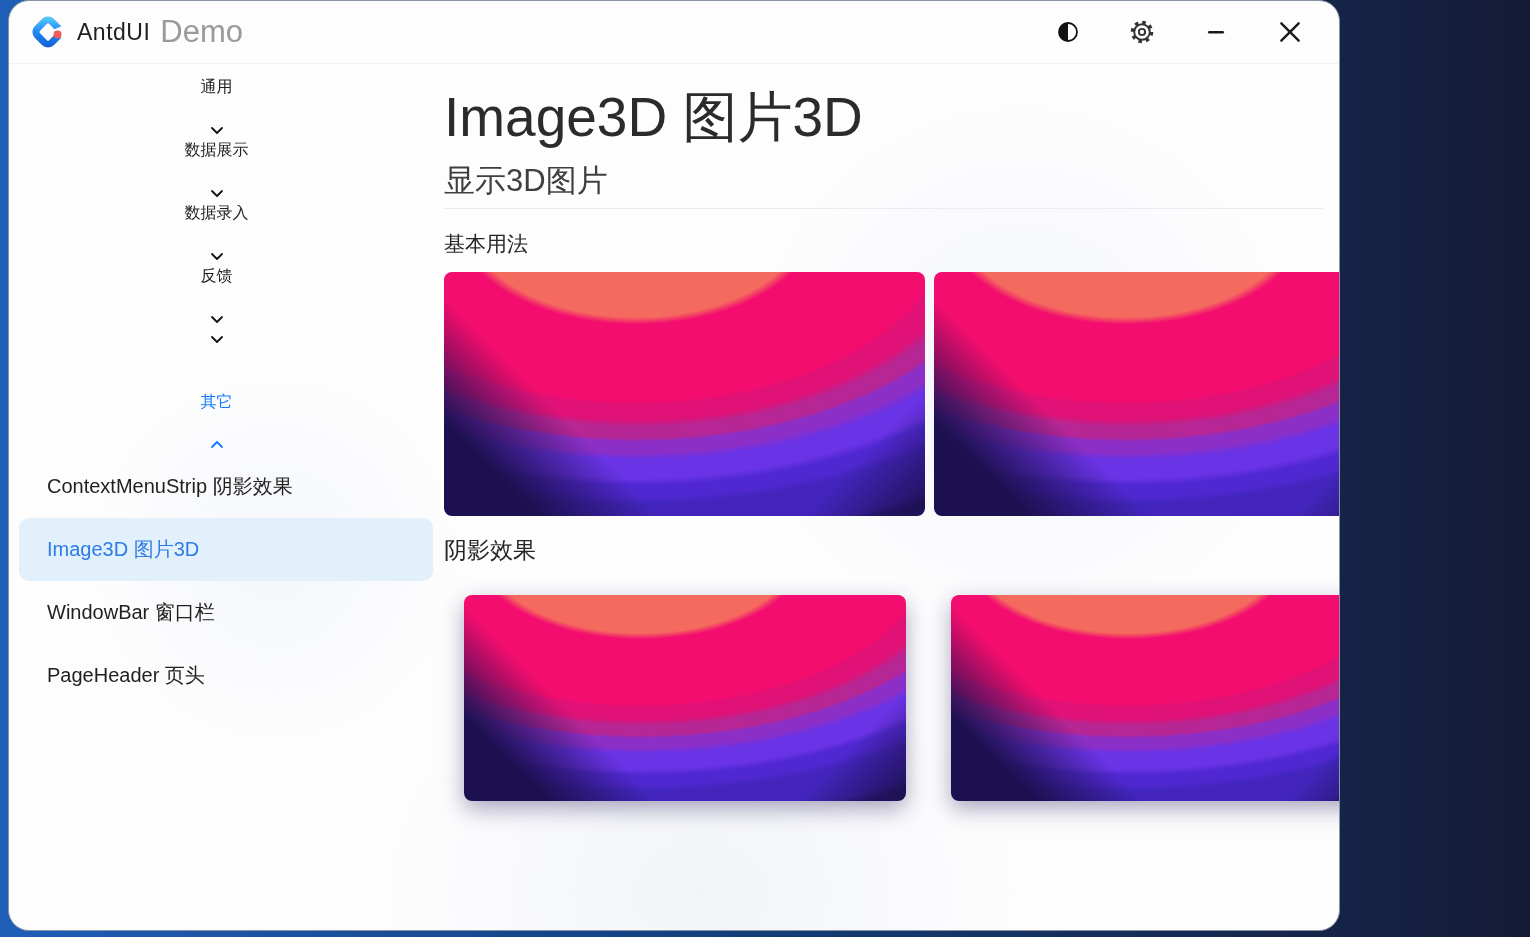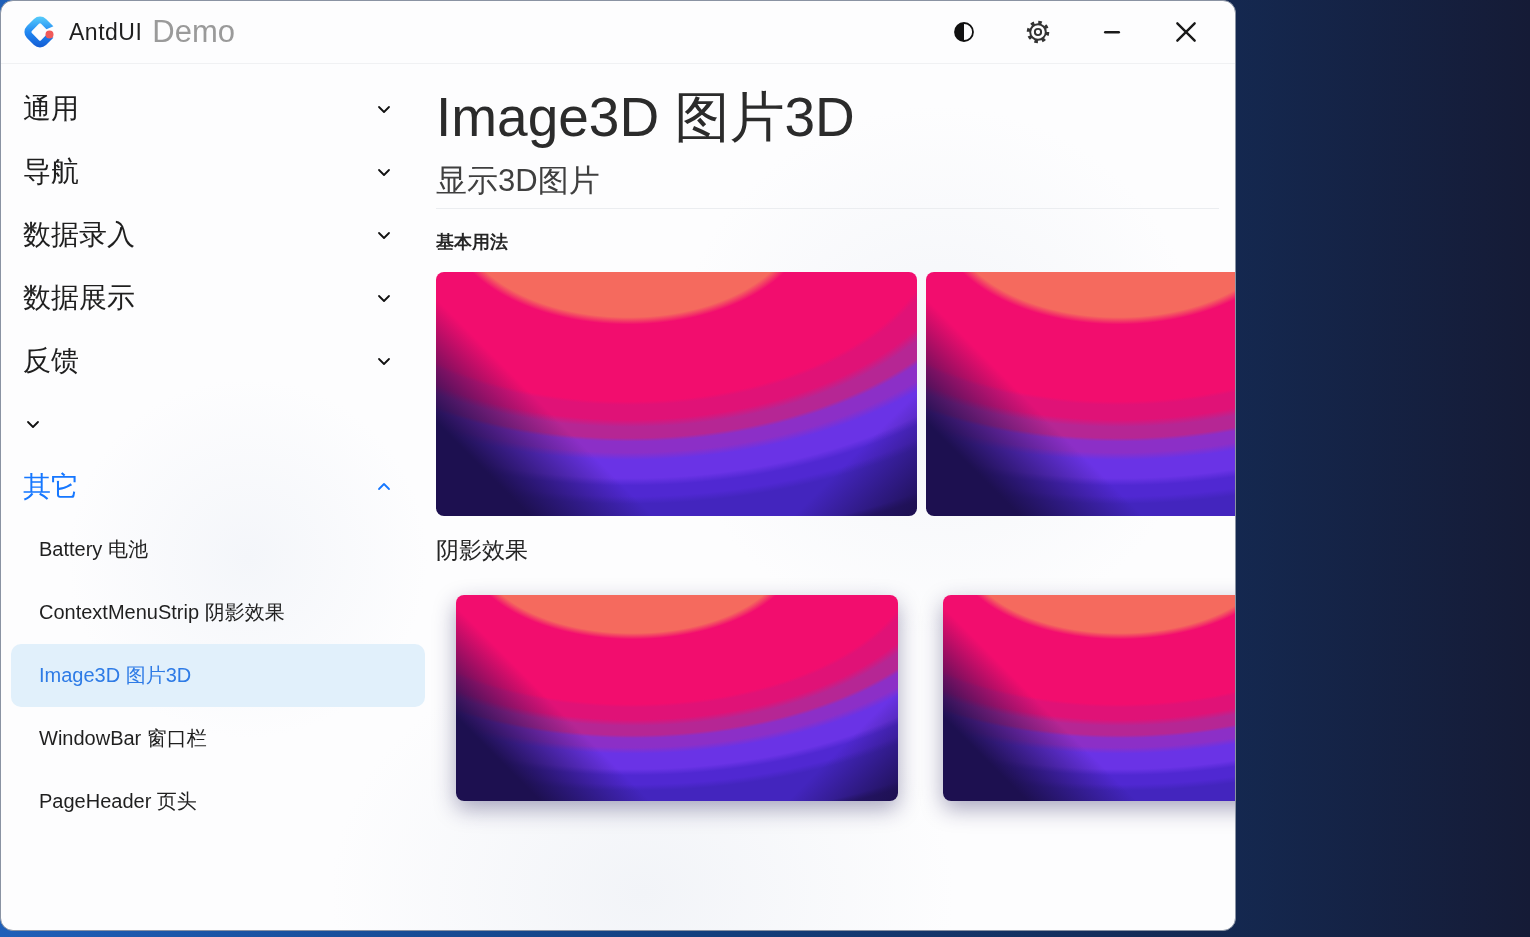--- a/index.html
+++ b/index.html
@@ -3,22 +3,22 @@
 <meta charset="utf-8">
 <style>
   * { margin:0; padding:0; box-sizing:border-box; }
   html,body { width:1530px; height:937px; }
   body {
     font-family:"Liberation Sans","DejaVu Sans",sans-serif;
     background:linear-gradient(90deg,#1F5FB8 0%,#13407F 45%,#151B36 100%);
     overflow:hidden;
   }
   .window {
-    position:absolute; left:0; top:0; width:1236px; height:931px;
-    border:1px solid #8a93a3; border-radius:13px;
+    position:absolute; left:8px; top:0; width:1332px; height:931px;
+    border:1px solid #8a93a3; border-radius:21px;
     background:
       radial-gradient(430px 430px at 76% 40%, #f3f5f9 0%, rgba(243,245,249,0) 62%),
       radial-gradient(520px 420px at 52% 96%, #f2f4f8 0%, rgba(242,244,248,0) 60%),
       radial-gradient(300px 300px at 20% 60%, #f4f6fa 0%, rgba(244,246,250,0) 60%),
       #fdfdfe;
     overflow:hidden;
   }
   
   .titlebar {
     position:absolute; left:0; top:0; right:0; height:63px;
@@ -30,38 +30,38 @@
   .app-sub  { font-size:31px; color:#9a9a9a; margin-left:10px; }
   .tb-spacer { flex:1; }
   .tb-btn {
     width:46px; height:40px; display:flex; align-items:center; justify-content:center;
     border-radius:6px; margin-left:28px; cursor:pointer;
   }
   
   .sidebar { position:absolute; left:0; top:63px; width:424px; bottom:0; padding-top:13px; }
   .side-group {
     height:63px; display:flex; align-items:center;
-    padding:0 31px 0 22px; font-size:28px; color:#1f1f1f; cursor:pointer;
+    padding:0 31px 0 22px; font-size:16px; color:#1f1f1f; cursor:pointer;flex-direction:column;
   }
   .side-group .lbl { flex:1; }
   .side-group.expanded { color:#1677FF;justify-content:flex-end; }
   .side-item {
     height:63px; display:flex; align-items:center;
     padding:0 16px 0 38px; font-size:20px; color:#1f1f1f; cursor:pointer;
   }
   .side-item.selected {
     margin-left:10px; padding-left:28px; border-radius:10px;
     background:#e1f0fb; color:#2e7be6;
   }
   
   .main { position:absolute; left:435px; top:63px; right:0; bottom:0; }
   .page-title { position:absolute; top:17px; left:0; font-size:55px; font-weight:300; color:#2b2b2b; }
   .page-sub   { position:absolute; top:96px; left:0; font-size:31px; color:#3f3f3f; }
   .page-divider { position:absolute; top:144px; left:0; right:16px; border-bottom:1px solid #ebedf0; }
-  .sec1-title { position:absolute; top:166px; left:0; font-size:18px; font-weight:700; color:#262626; }
+  .sec1-title { position:absolute; top:166px; left:0; font-size:21px; font-weight:400; color:#262626; }
   .row-basic  { position:absolute; top:208px; left:0; display:flex; gap:9px; }
   .row-basic .art { width:481px; height:244px; }
   .sec2-title { position:absolute; top:471px; left:0; font-size:23px; font-weight:500; color:#262626; }
   .row-shadow { position:absolute; top:531px; left:20px; display:flex; gap:45px; }
   .row-shadow .art {
     width:442px; height:206px;
     box-shadow:0 8px 22px rgba(35,30,90,.38);
   }
   
   .art {
@@ -133,33 +133,27 @@
 
   <div class="sidebar">
 
     <div class="side-group">
       <span class="lbl">通用</span>
       <svg width="20" height="20" viewBox="0 0 20 20">
           <polyline points="5,8 10,13 15,8" fill="none" stroke="#111" stroke-width="1.8" stroke-linecap="round" stroke-linejoin="round"></polyline>
         </svg>
     </div>
     <div class="side-group">
-      <span class="lbl">导航</span>
+      <span class="lbl">数据展示</span>
       <svg width="20" height="20" viewBox="0 0 20 20">
           <polyline points="5,8 10,13 15,8" fill="none" stroke="#111" stroke-width="1.8" stroke-linecap="round" stroke-linejoin="round"></polyline>
         </svg>
     </div>
     <div class="side-group">
       <span class="lbl">数据录入</span>
-      <svg width="20" height="20" viewBox="0 0 20 20">
-          <polyline points="5,8 10,13 15,8" fill="none" stroke="#111" stroke-width="1.8" stroke-linecap="round" stroke-linejoin="round"></polyline>
-        </svg>
-    </div>
-    <div class="side-group">
-      <span class="lbl">数据展示</span>
       <svg width="20" height="20" viewBox="0 0 20 20">
           <polyline points="5,8 10,13 15,8" fill="none" stroke="#111" stroke-width="1.8" stroke-linecap="round" stroke-linejoin="round"></polyline>
         </svg>
     </div>
     <div class="side-group">
       <span class="lbl">反馈</span>
       <svg width="20" height="20" viewBox="0 0 20 20">
           <polyline points="5,8 10,13 15,8" fill="none" stroke="#111" stroke-width="1.8" stroke-linecap="round" stroke-linejoin="round"></polyline>
         </svg>
     </div>
@@ -168,23 +162,20 @@
           <polyline points="5,8 10,13 15,8" fill="none" stroke="#111" stroke-width="1.8" stroke-linecap="round" stroke-linejoin="round"></polyline>
         </svg>
     </div>
     <div class="side-group expanded">
       <span class="lbl">其它</span>
       <svg width="20" height="20" viewBox="0 0 20 20">
           <polyline points="5,12 10,7 15,12" fill="none" stroke="#1677FF" stroke-width="1.8" stroke-linecap="round" stroke-linejoin="round"></polyline>
         </svg>
     </div>
 
-    <div class="side-item">
-      <span>Battery 电池</span>
-    </div>
     <div class="side-item">
       <span>ContextMenuStrip 阴影效果</span>
     </div>
     <div class="side-item selected">
       <span>Image3D 图片3D</span>
     </div>
     <div class="side-item">
       <span>WindowBar 窗口栏</span>
     </div>
     <div class="side-item">

